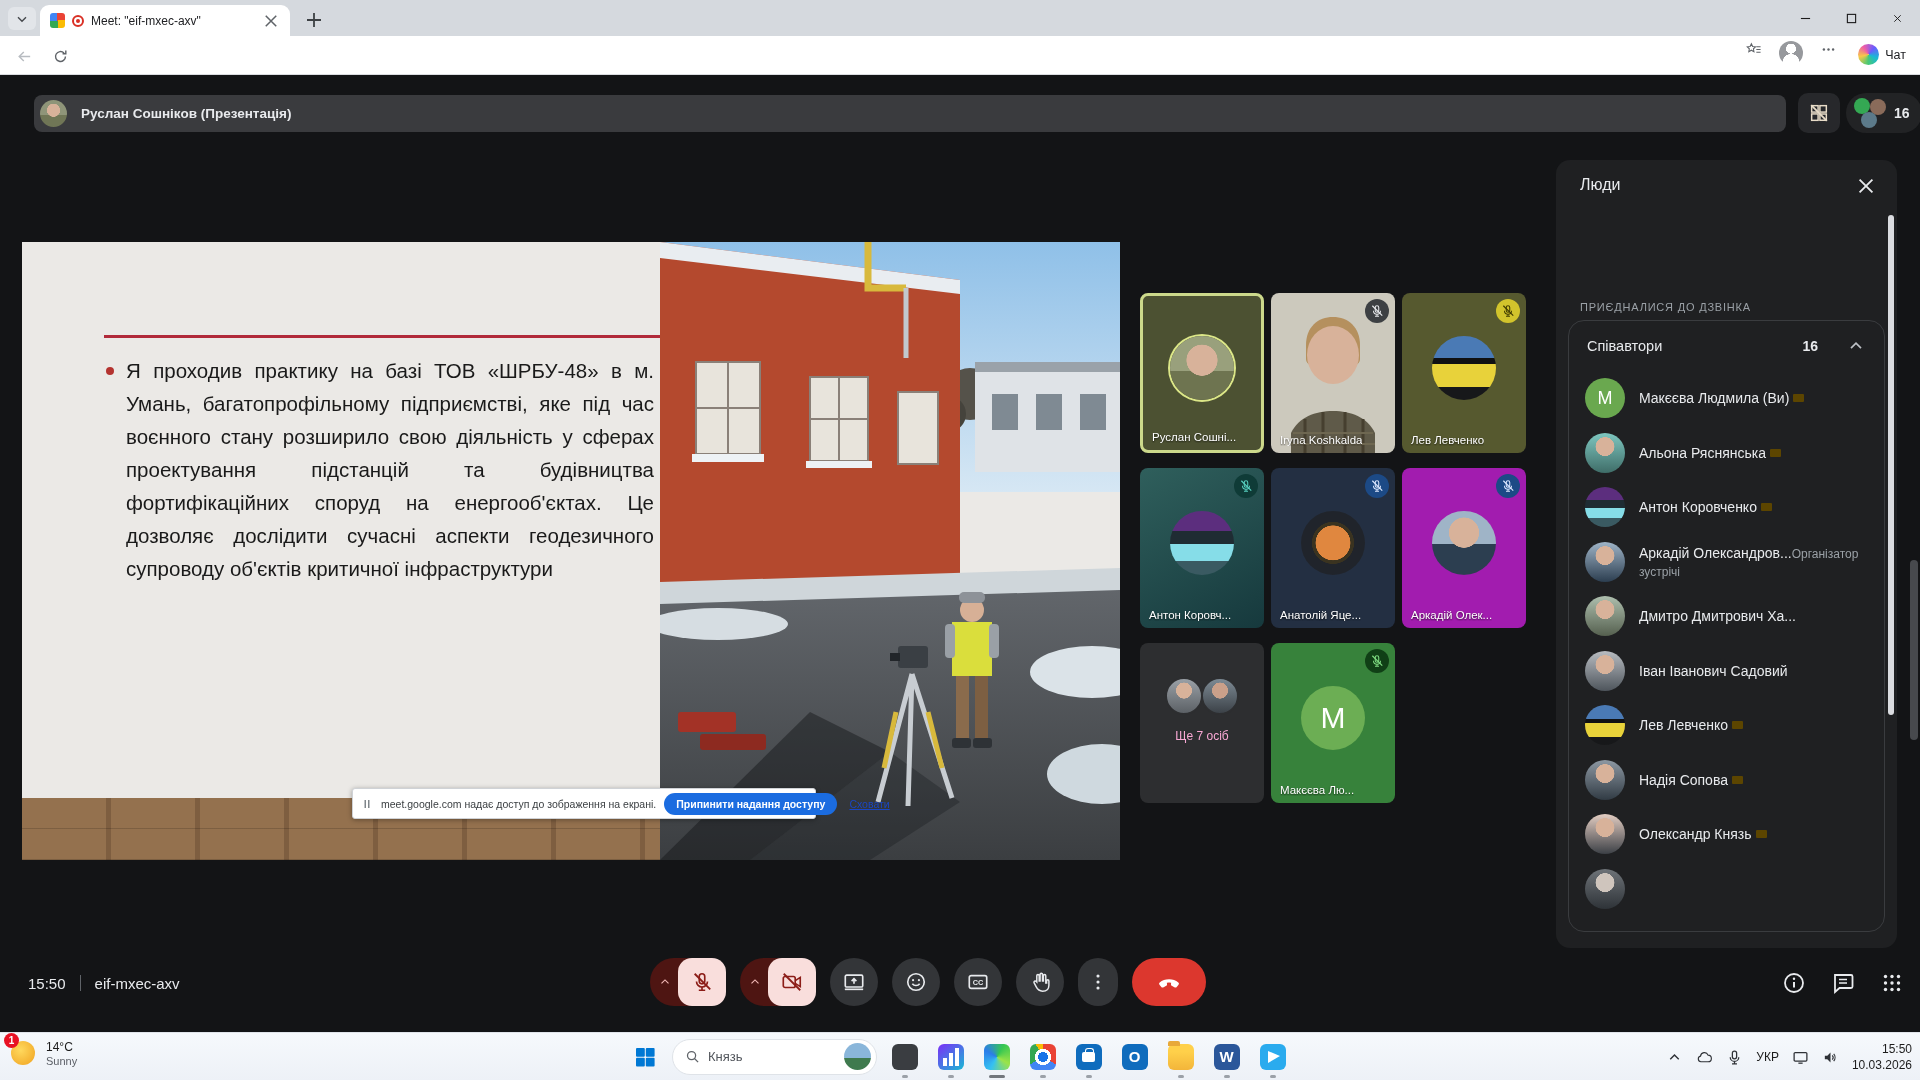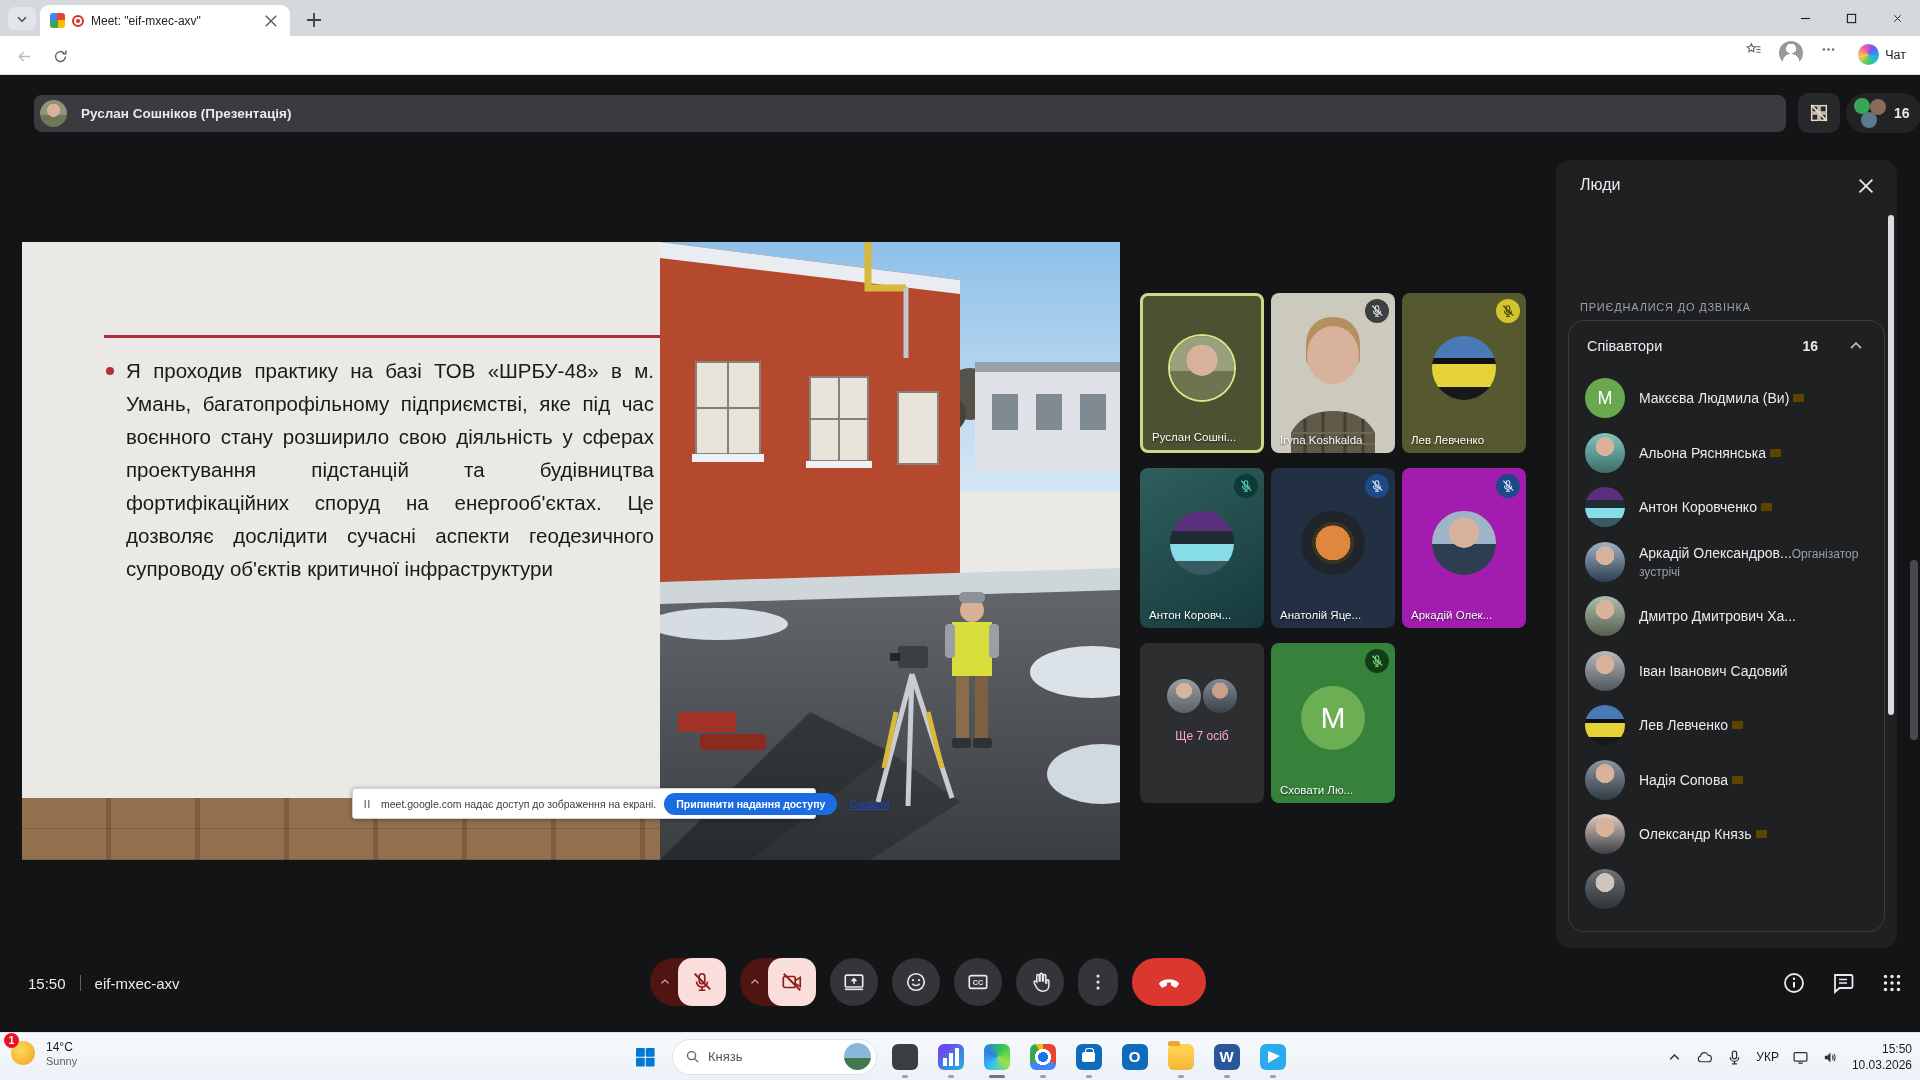--- a/index.html
+++ b/index.html
@@ -553,21 +553,21 @@
         </span>
         <span class="t8name">Ще 7 осіб</span>
       </div>
       <div class="tile t9">
         <span class="cav">M</span>
         <span class="micbadge mb-green">
             <svg class="ic">
               <use href="#i-micoff"></use>
             </svg>
           </span>
-        <span class="tname">Сховати Лю...</span>
+        <span class="tname">Макєєва Лю...</span>
       </div>
     </div>
 
     <div class="panel">
       <div class="panel-title">Люди</div>
       <div class="panel-close">
           <svg class="ic" width="22" height="22">
             <use href="#i-x"></use>
           </svg>
         </div>

